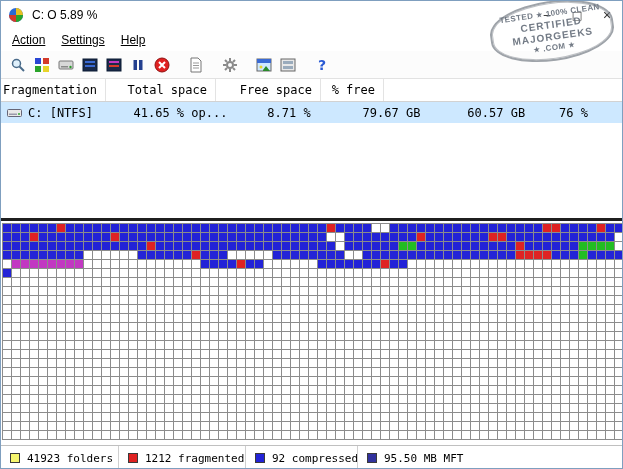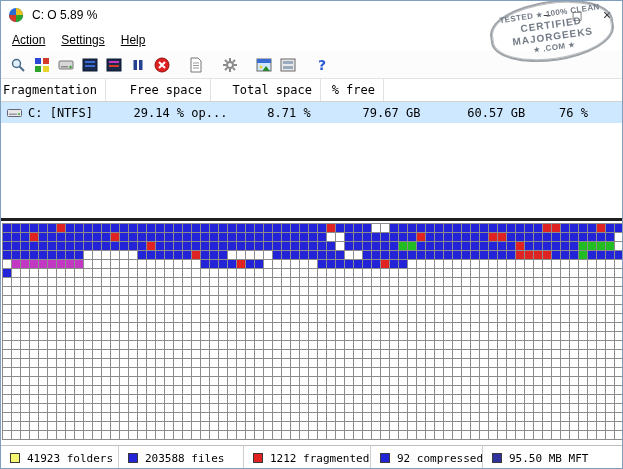--- a/index.html
+++ b/index.html
@@ -187,35 +187,35 @@
       <div class="tb-sep"></div>
       <button class="tb-btn">
         <svg width="16" height="16" viewBox="0 0 16 16">
           <text x="8" y="13" text-anchor="middle" font-size="14" font-weight="bold" fill="#2a5ad4" font-family="DejaVu Sans, sans-serif">?</text>
         </svg>
       </button>
     </div>
 
   <div class="list-header" id="list-header">
       <div class="hcell c2 right">Fragmentation</div>
+      <div class="hcell c3 right">Total space</div>
       <div class="hcell c4 right">Free space</div>
-      <div class="hcell c3 right">Total space</div>
       <div class="hcell c5 right">% free</div>
     </div>
   <div class="list-body" id="list-body">
       <div class="lrow selected">
         <div class="cell c0">
           <svg class="drive-ico" width="15" height="12" viewBox="0 0 15 12">
             <rect x="0.5" y="2.5" width="14" height="7" rx="1" fill="#e8e8e8" stroke="#667"></rect>
             <rect x="2" y="6.5" width="8" height="1.5" fill="#99a"></rect>
             <circle cx="12" cy="7" r="1" fill="#3a3"></circle>
           </svg>
           <span>C: [NTFS]</span>
         </div>
-        <div class="cell c1">29.14 % op...</div>
+        <div class="cell c1">41.65 % op...</div>
         <div class="cell c2 right">8.71 %</div>
         <div class="cell c3 right">79.67 GB</div>
         <div class="cell c4 right">60.57 GB</div>
         <div class="cell c5 right">76 %</div>
       </div>
     </div>
 
   <div class="splitter"></div>
 
   <div class="map-wrap">
@@ -1876,24 +1876,20 @@
         <div class="map-cell" style="background: rgb(255, 255, 255);"></div>
         <div class="map-cell" style="background: rgb(255, 255, 255);"></div>
         <div class="map-cell" style="background: rgb(255, 255, 255);"></div>
       </div>
   </div>
 
   <div class="statusbar" id="statusbar">
       <div class="sb-panel sb-0">
         <span class="sb-swatch" style="background: rgb(247, 247, 111);"></span>
         <span>41923 folders</span>
-      </div>
-      <div class="sb-panel sb-1">
-        <span class="sb-swatch" style="background: rgb(35, 35, 215);"></span>
-        <span>203588 files</span>
       </div>
       <div class="sb-panel sb-2">
         <span class="sb-swatch" style="background: rgb(223, 34, 34);"></span>
         <span>1212 fragmented</span>
       </div>
       <div class="sb-panel sb-3">
         <span class="sb-swatch" style="background: rgb(35, 35, 215);"></span>
         <span>92 compressed</span>
       </div>
       <div class="sb-panel sb-4">

